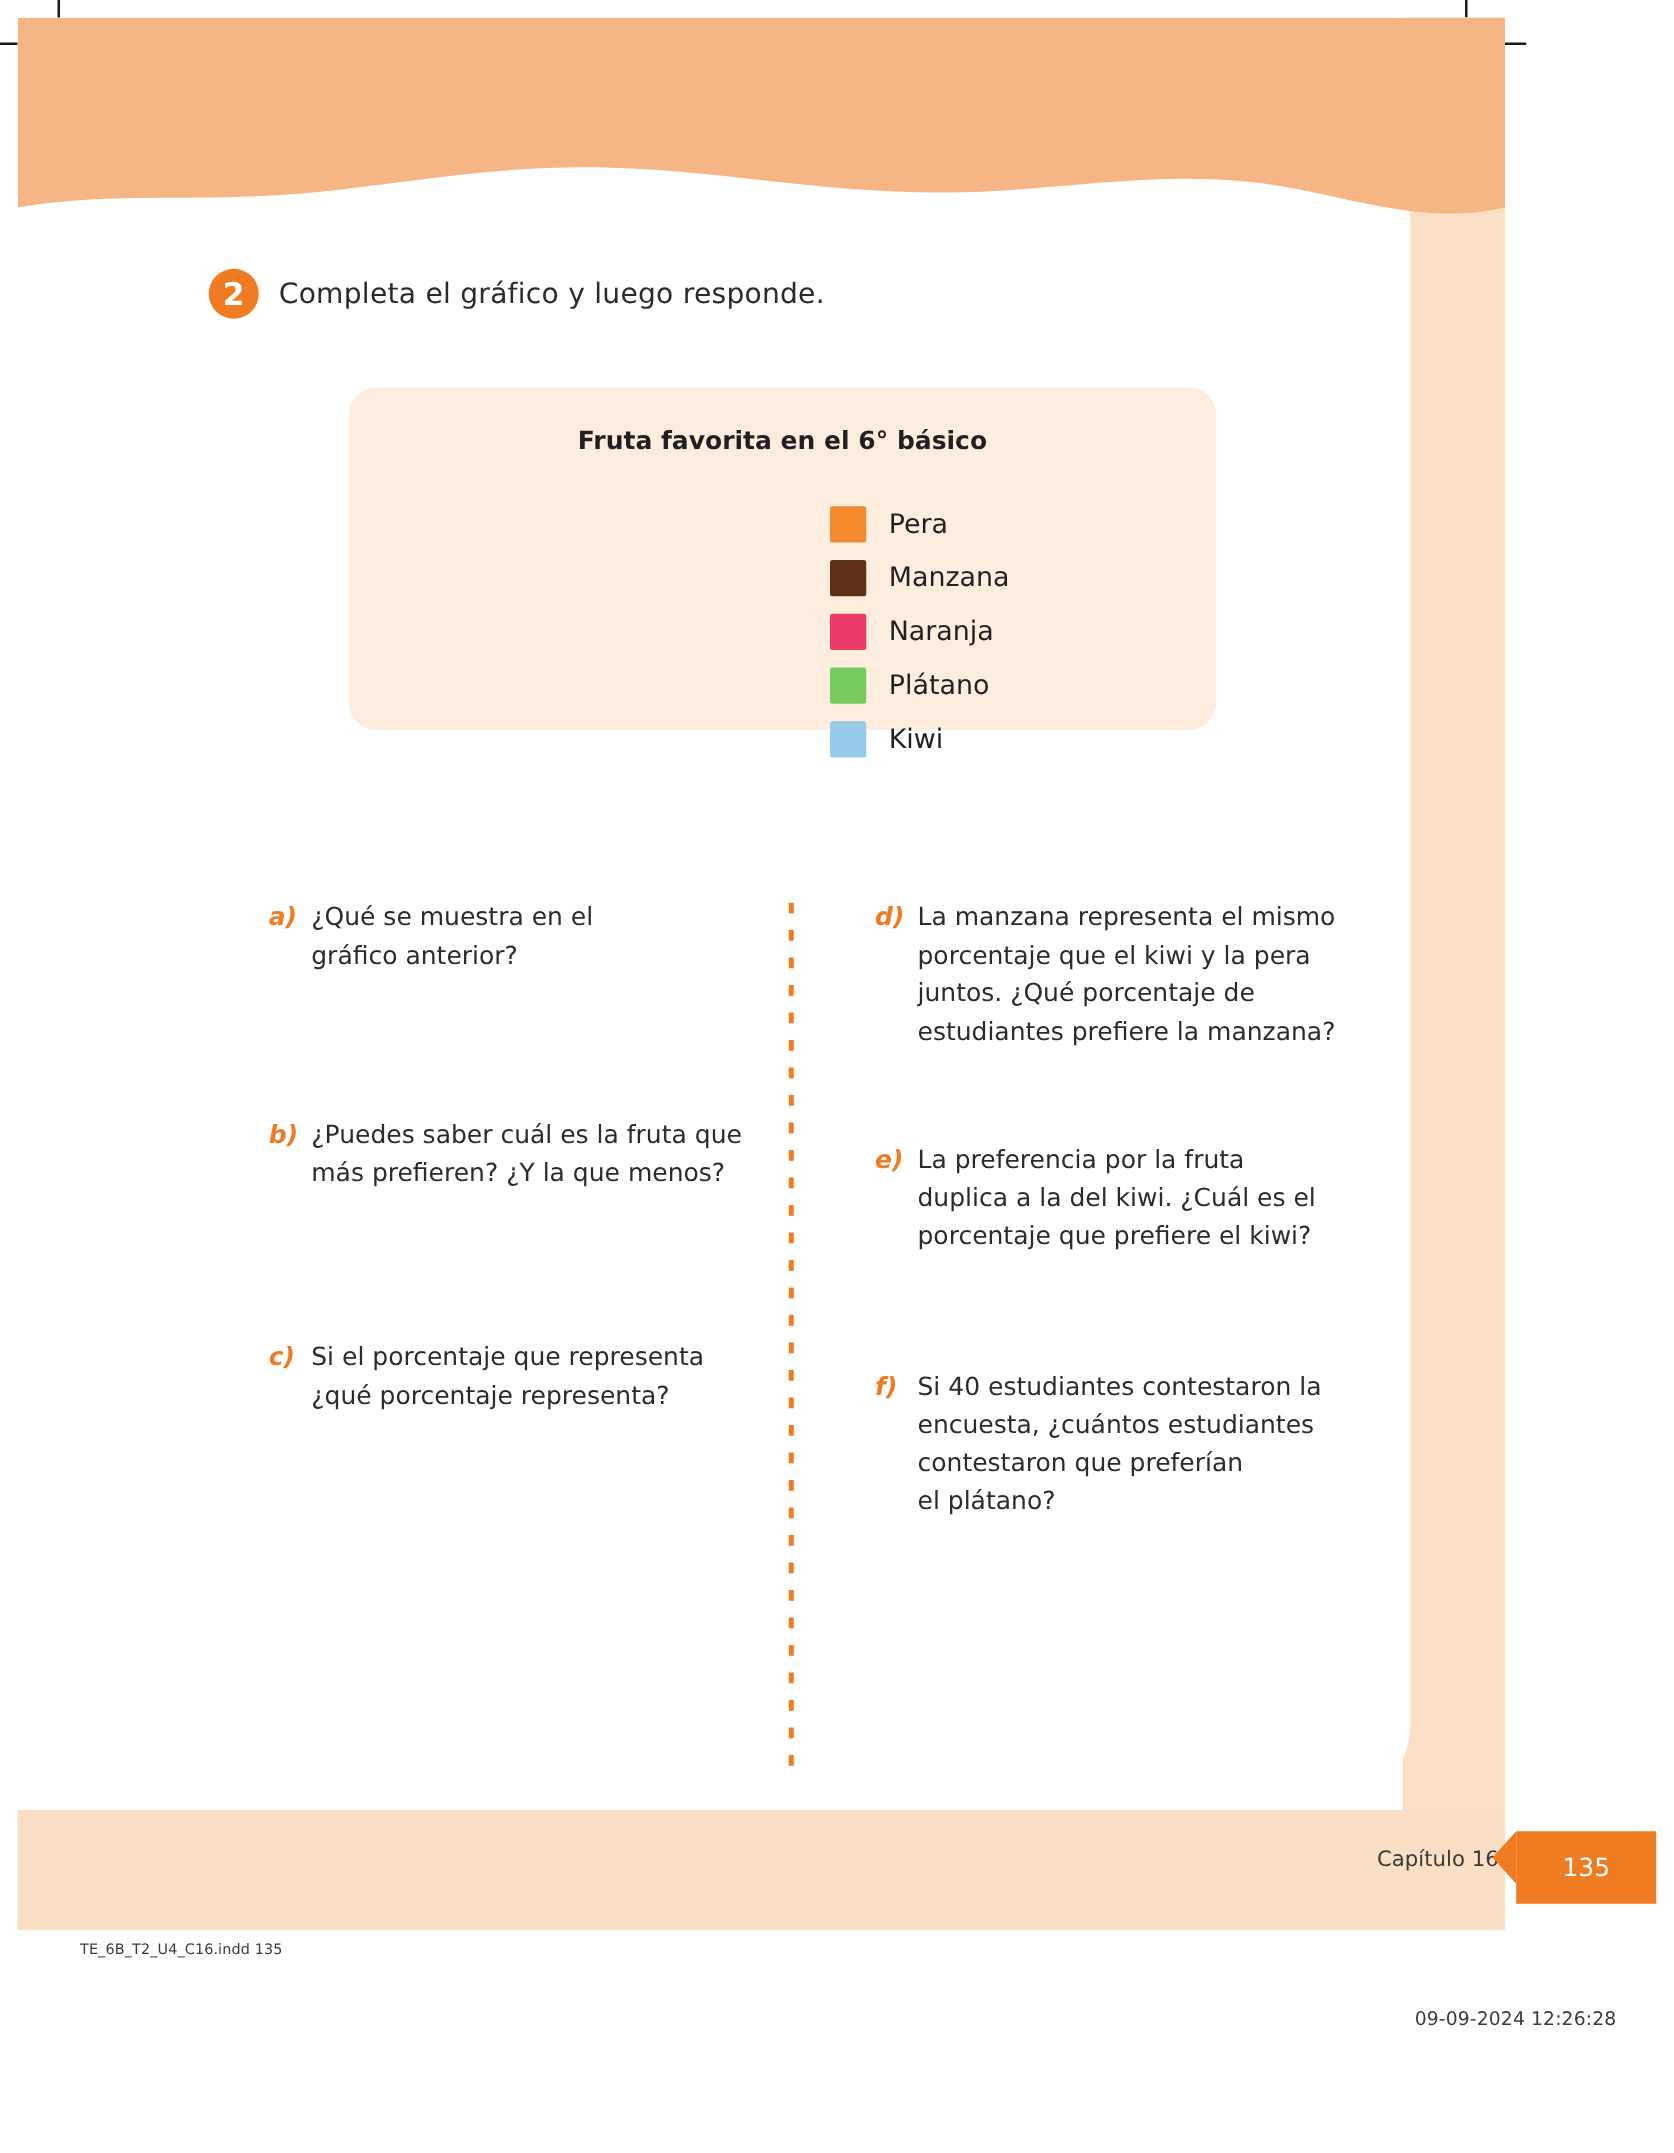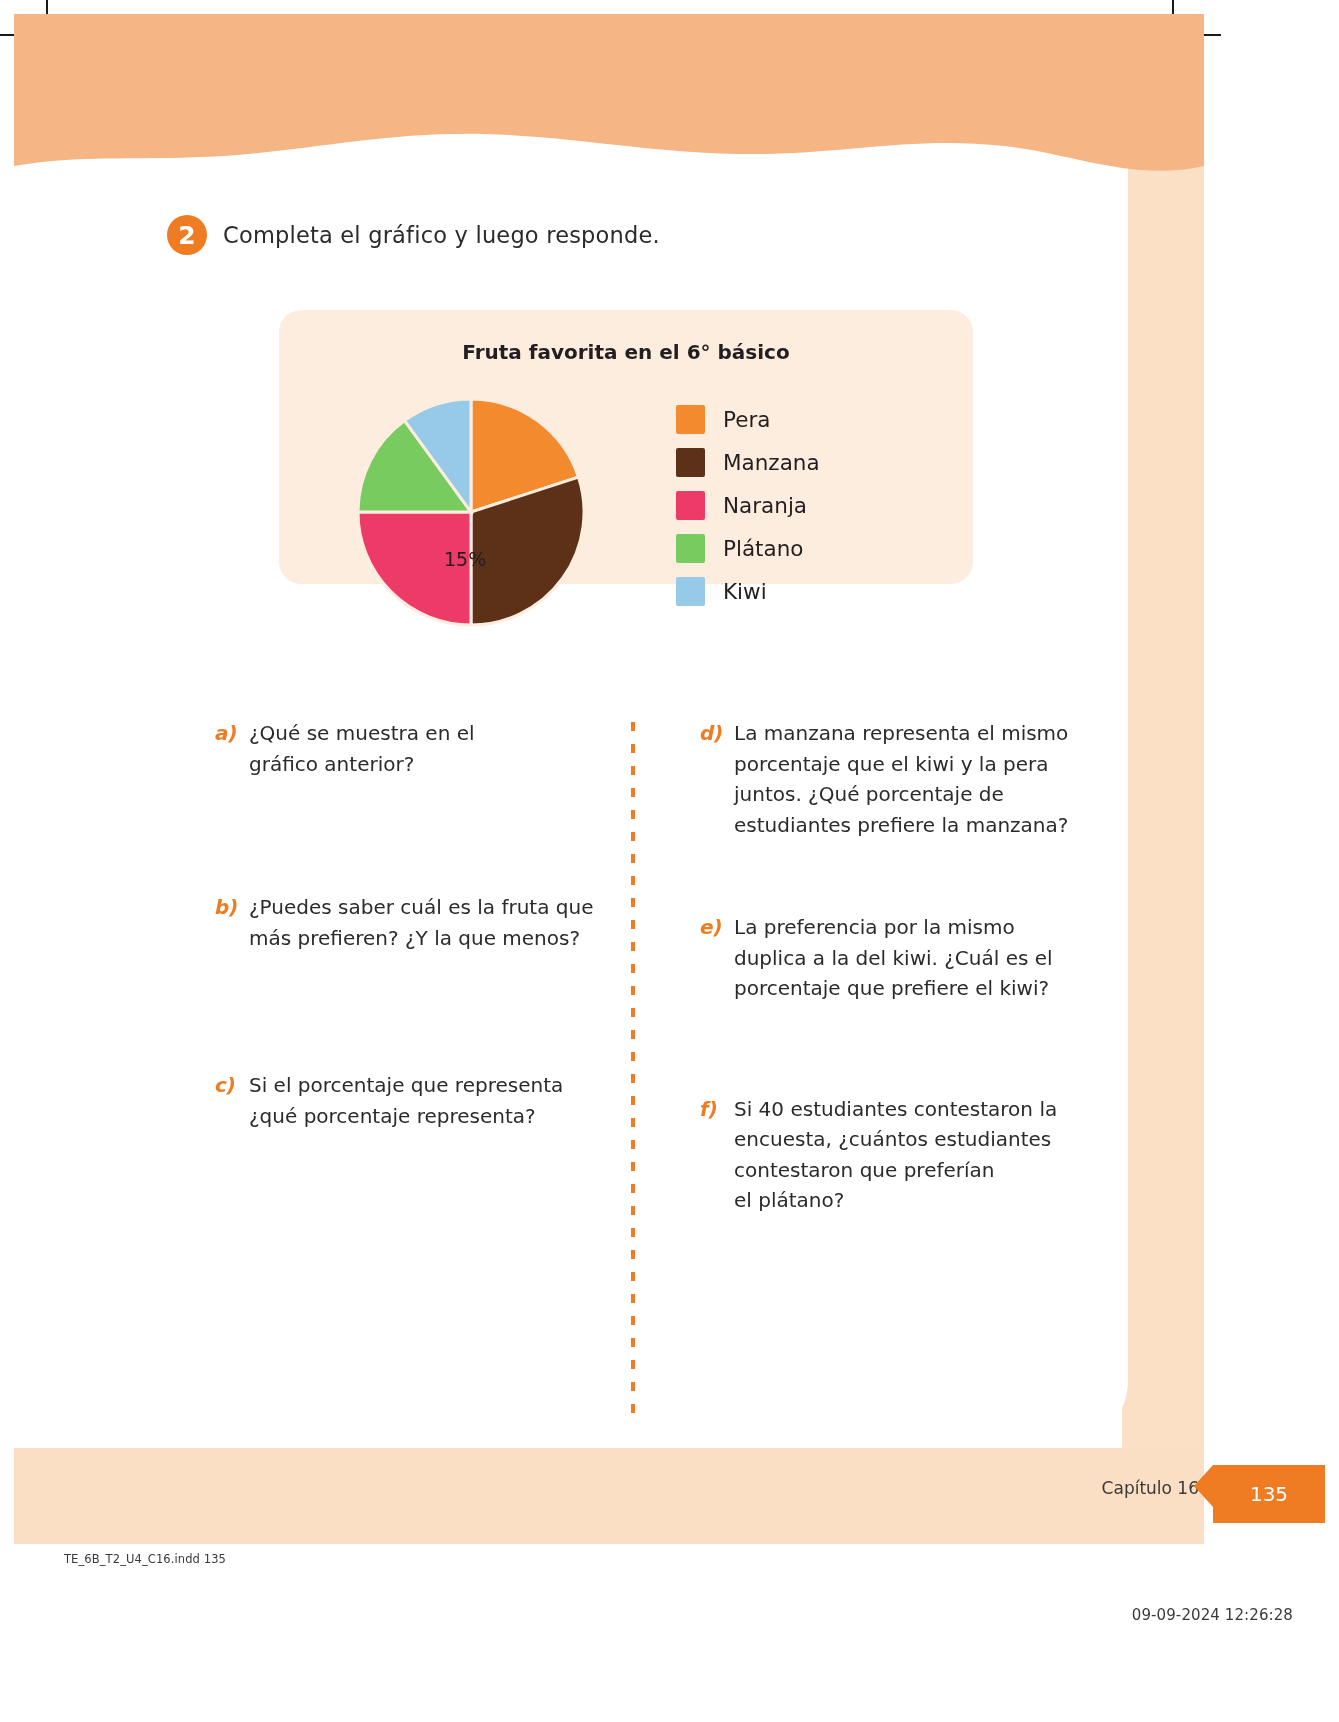--- a/index.html
+++ b/index.html
@@ -50,21 +50,21 @@
   .chart-title{
     position:absolute;left:0;right:0;top:30px;text-align:center;
     font-size:20px;font-weight:bold;color:#231f20;
   }
   .pie-wrap{position:absolute;left:35px;top:75px;width:315px;height:250px;}
   .pie-label{
     position:absolute;left:130px;top:163px;
     font-size:19px;color:#231f20;
   }
   .legend{position:absolute;left:385px;top:88px;}
-  .legend-row{display:flex;align-items:center;height:43px;margin-left:12px;}
+  .legend-row{display:flex;align-items:center;height:43px;}
   .legend-swatch{width:29px;height:29px;border-radius:2px;margin-right:18px;}
   .legend-label{font-size:21.5px;color:#231f20;}
 
   
   .q-col{position:absolute;width:400px;}
   .q-left{left:215px;top:718px;}
   .q-right{left:700px;top:718px;}
   .q-item{display:flex;align-items:flex-start;}
   .q-letter{
     color:#ef7c22;font-weight:bold;font-size:20px;
@@ -131,30 +131,20 @@
 </div>
 
 <div class="ex-head">
   <div class="ex-num">2</div>
   <div class="ex-text">Completa el gráfico y luego responde.</div>
 </div>
 
 <div class="chart-card">
   <div class="chart-title">Fruta favorita en el 6° básico</div>
 
-  <div class="pie-wrap">
-    <svg id="pie-svg" width="315" height="250" viewBox="0 0 315 250" xmlns="http://www.w3.org/2000/svg">
-        <path d="M157,127 L157,14 A113,113 0 0,1 264.46938634135233,92.08107963563094 Z" fill="#f48a2e" stroke="#fdeddf" stroke-width="3"></path>
-        <path d="M157,127 L264.46938634135233,92.08107963563094 A113,113 0 0,1 157,240 Z" fill="#5c3117" stroke="#fdeddf" stroke-width="3"></path>
-        <path d="M157,127 L157,240 A113,113 0 0,1 44,127.00000000000001 Z" fill="#ec3a69" stroke="#fdeddf" stroke-width="3"></path>
-        <path d="M157,127 L44,127.00000000000001 A113,113 0 0,1 90.58026649095052,35.58107963563096 Z" fill="#78cc5f" stroke="#fdeddf" stroke-width="3"></path>
-        <path d="M157,127 L90.58026649095052,35.58107963563096 A113,113 0 0,1 156.99999999999997,14 Z" fill="#97c9e8" stroke="#fdeddf" stroke-width="3"></path>
-      </svg>
-    <div class="pie-label">15%</div>
-  </div>
 
   <div class="legend" id="legend">
       <div class="legend-row">
         <span class="legend-swatch" style="background: rgb(244, 138, 46);"></span>
         <span class="legend-label">Pera</span>
       </div>
       <div class="legend-row">
         <span class="legend-swatch" style="background: rgb(92, 49, 23);"></span>
         <span class="legend-label">Manzana</span>
       </div>
@@ -205,21 +195,21 @@
       <div class="q-body">
         <div class="q-line">La manzana representa el mismo</div>
         <div class="q-line">porcentaje que el kiwi y la pera</div>
         <div class="q-line">juntos. ¿Qué porcentaje de</div>
         <div class="q-line">estudiantes prefiere la manzana?</div>
       </div>
     </div>
     <div class="q-item" style="margin-bottom: 90px;">
       <div class="q-letter">e)</div>
       <div class="q-body">
-        <div class="q-line">La preferencia por la mismo</div>
+        <div class="q-line">La preferencia por la fruta</div>
         <div class="q-line">duplica a la del kiwi. ¿Cuál es el</div>
         <div class="q-line">porcentaje que prefiere el kiwi?</div>
       </div>
     </div>
     <div class="q-item" style="margin-bottom: 0px;">
       <div class="q-letter">f)</div>
       <div class="q-body">
         <div class="q-line">Si 40 estudiantes contestaron la</div>
         <div class="q-line">encuesta, ¿cuántos estudiantes</div>
         <div class="q-line">contestaron que preferían</div>

